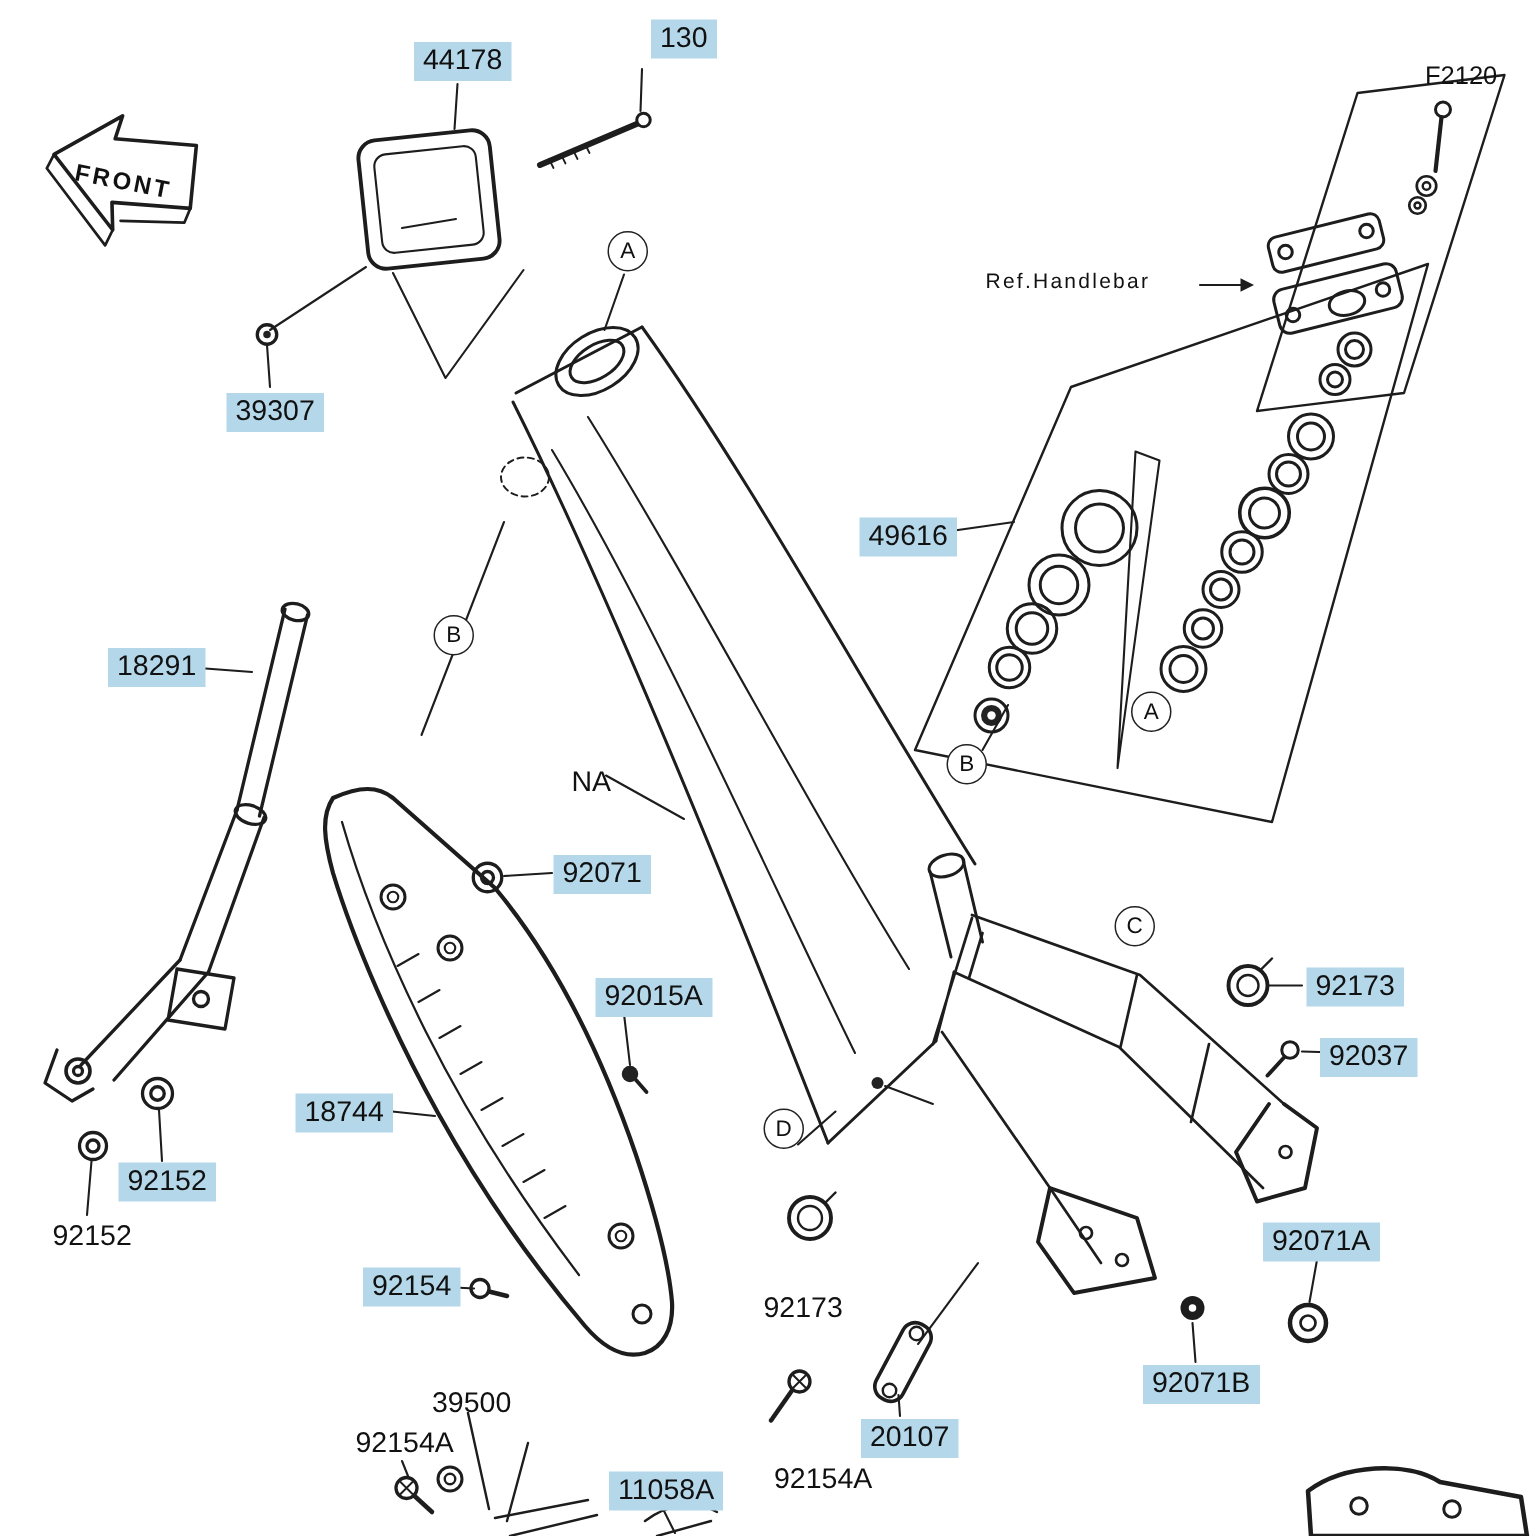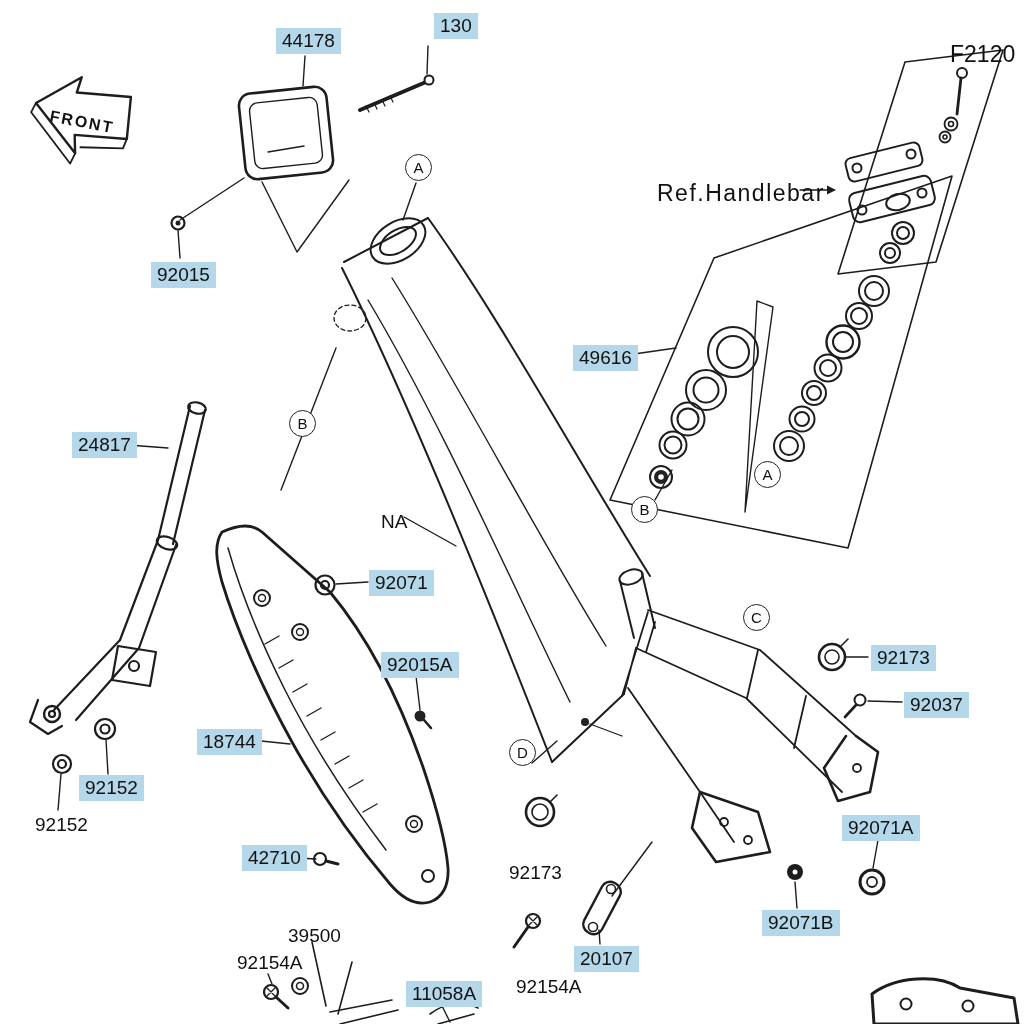--- a/index.html
+++ b/index.html
@@ -2,22 +2,22 @@
 <html style="--highlight: #b4d8ea; --line: #1d1d1d; --text: #111111; --background: #ffffff;"><head>
 <meta charset="utf-8">
 <style>
   *{box-sizing:border-box}
   html,body{margin:0;padding:0;background:#fff}
   body{font-family:"Liberation Sans",sans-serif}
   #canvas{position:relative;width:1024px;height:1024px;background:var(--background,#fff);overflow:hidden}
   svg.art{position:absolute;left:0;top:0;width:1024px;height:1024px}
   .plabel{position:absolute;font-size:19px;color:var(--text,#111);white-space:nowrap;line-height:1.25}
   .hl{background:var(--highlight,#b4d8ea);padding:1px 6px}
-  .small{font-size:23px}
-  .ref{letter-spacing:1.5px;font-size:23px}
+  .small{font-size:17px}
+  .ref{letter-spacing:1.5px;font-size:14px}
   .callout{position:absolute;width:27px;height:27px;border:1.7px solid #222;border-radius:50%;
            background:#fff;display:flex;align-items:center;justify-content:center;
            font-size:15px;color:#111}
   .front-text{position:absolute;left:50px;top:107px;font-weight:bold;font-size:16px;
               letter-spacing:2px;transform:rotate(11deg);transform-origin:left center;color:#111}
 </style>
 </head>
 <body>
 
 <div id="canvas">
@@ -275,30 +275,30 @@
   <div class="plabel ref" style="left:657px;top:179px">Ref.Handlebar</div>
   <div class="plabel" style="left:381px;top:510px">NA</div>
   <div class="plabel" style="left:35px;top:813px">92152</div>
   <div class="plabel" style="left:509px;top:861px">92173</div>
   <div class="plabel" style="left:288px;top:924px">39500</div>
   <div class="plabel" style="left:237px;top:951px">92154A</div>
   <div class="plabel" style="left:516px;top:975px">92154A</div>
 
   <div class="plabel hl" style="left:276px;top:28px">44178</div>
   <div class="plabel hl" style="left:434px;top:13px">130</div>
-  <div class="plabel hl" style="left:151px;top:262px">92015</div>
+  <div class="plabel hl" style="left:151px;top:262px">39307</div>
   <div class="plabel hl" style="left:573px;top:345px">49616</div>
-  <div class="plabel hl" style="left:72px;top:432px">24817</div>
+  <div class="plabel hl" style="left:72px;top:432px">18291</div>
   <div class="plabel hl" style="left:369px;top:570px">92071</div>
-  <div class="plabel hl" style="left:381px;top:652px">92015A</div>
+  <div class="plabel hl" style="left:397px;top:652px">92015A</div>
   <div class="plabel hl" style="left:197px;top:729px">18744</div>
   <div class="plabel hl" style="left:79px;top:775px">92152</div>
-  <div class="plabel hl" style="left:242px;top:845px">42710</div>
+  <div class="plabel hl" style="left:242px;top:845px">92154</div>
   <div class="plabel hl" style="left:871px;top:645px">92173</div>
-  <div class="plabel hl" style="left:904px;top:692px">92037</div>
+  <div class="plabel hl" style="left:880px;top:692px">92037</div>
   <div class="plabel hl" style="left:842px;top:815px">92071A</div>
   <div class="plabel hl" style="left:762px;top:910px">92071B</div>
   <div class="plabel hl" style="left:574px;top:946px">20107</div>
   <div class="plabel hl" style="left:406px;top:981px">11058A</div>
 
   <div class="callout" style="left:405px;top:154px">A</div>
   <div class="callout" style="left:289px;top:410px">B</div>
   <div class="callout" style="left:631px;top:496px">B</div>
   <div class="callout" style="left:754px;top:461px">A</div>
   <div class="callout" style="left:743px;top:604px">C</div>

